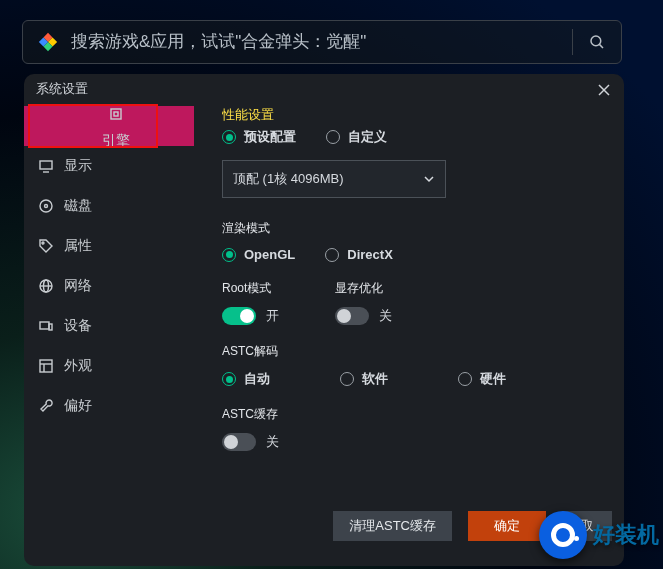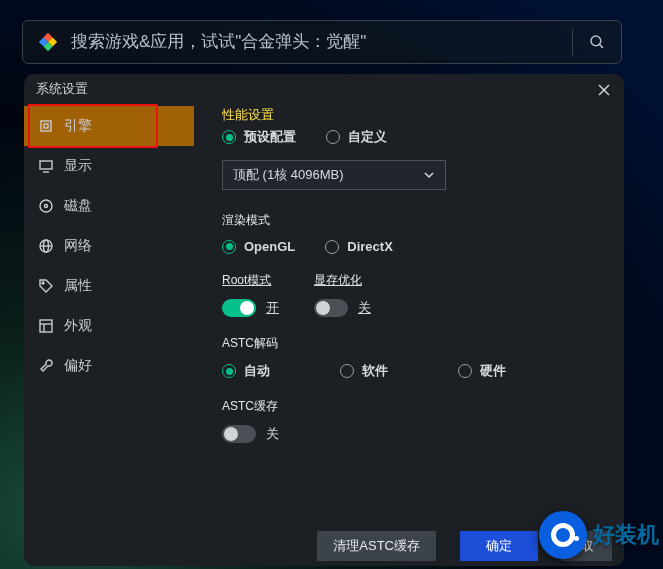--- a/index.html
+++ b/index.html
@@ -27,60 +27,60 @@
     background: #1c1f24; border-radius: 10px;
   }
   .panel-title { position:absolute; left:12px; top:6px; color:#cfd3d8; font-size:13px; }
   .panel-close { position:absolute; right:10px; top:6px; color:#cfd3d8; font-size:14px; cursor:pointer; width:20px; height:20px; display:flex; align-items:center; justify-content:center; }
 
   .sidebar { position:absolute; left:0; top:32px; width:170px; }
   .sidebar-item {
     height: 40px; display:flex; align-items:center; gap:10px; padding-left:14px;
     color:#c8ccd0; font-size:14px; cursor:pointer;
   }
-  .sidebar-item.active { background:#a16207; }
+  .sidebar-item.active { background:#be185d;flex-direction:column; }
   .sidebar-item .icon { width:16px; height:16px; color:#c8ccd0; flex-shrink:0; }
   .highlight-box {
     position:absolute; left:4px; top:30px; width:130px; height:44px;
     border:2px solid #e11; pointer-events:none;
   }
 
   .content { position:absolute; left:198px; top:32px; right:10px; bottom:50px; color:#d6dadf; font-size:13px; overflow:hidden; }
   .section-title { font-size:13px; color:#fde047; margin-top:0px; margin-bottom:4px; }
   .row { display:flex; align-items:center; gap:30px; margin-bottom:14px;font-weight:bold; }
   .row.wide { gap:70px; }
 
   .radio { display:flex; align-items:center; gap:8px; cursor:pointer; font-size:13px; color:#d6dadf; }
   .radio .dot { width:14px; height:14px; border:1.5px solid #9aa0a6; border-radius:50%; display:flex; align-items:center; justify-content:center; }
   .radio.checked .dot { border-color:#00c08b; }
   .radio.checked .dot::after { content:""; width:7px; height:7px; background:#00c08b; border-radius:50%; }
 
   .select {
-    width: 224px; height:30px; border:1px solid #4b5158; background:#22262c;
+    width: 224px; height:38px; border:1px solid #4b5158; background:#22262c;
     display:flex; align-items:center; justify-content:space-between; padding:0 10px;
     font-size:13px; color:#d6dadf; cursor:pointer; margin-bottom:22px;
   }
   .select .chev { color:#d6dadf; }
 
   .subhead { font-size:12px; color:#e2e5e9; margin-bottom:10px; }
   .block { margin-bottom:18px; }
-  .twocol { display:flex; gap:35px;text-decoration:underline; }
+  .twocol { display:flex; gap:56px; }
   .twocol .col { display:flex; flex-direction:column; }
 
   .toggle { display:flex; align-items:center; gap:10px; cursor:pointer; }
   .toggle .track { width:34px; height:18px; border-radius:10px; background:#4a4f56; position:relative; }
   .toggle .knob { width:14px; height:14px; border-radius:50%; background:#d0d3d7; position:absolute; top:2px; left:2px; transition:left .1s; }
   .toggle.on .track { background:#06c08b; }
   .toggle.on .knob { left:18px; background:#fff; }
   .toggle .lbl { font-size:13px; color:#d6dadf; }
 
-  .footer { position:absolute; left:0; right:0; bottom:0; height:40px; display:flex; align-items:center; justify-content:flex-end; gap:24px; padding-right:12px; }
+  .footer { position:absolute; left:0; right:0; bottom:20px; height:40px; display:flex; align-items:center; justify-content:flex-end; gap:16px; padding-right:12px; }
   .btn { height:30px; padding:0 16px; font-size:13px; display:flex; align-items:center; justify-content:center; cursor:pointer; border:none; color:#e6e9ec; }
   .btn.gray { background:#3d434b; }
-  .btn.green { background:#1d4ed8; color:#fff; width:78px; }
+  .btn.green { background:#c2410c; color:#fff; width:78px; }
   .btn.gray2 { background:#3d434b; width:50px; }
 
   .brand-badge {
     position:absolute; right:4px; bottom:10px; display:flex; align-items:center; gap:6px;
     color:#0369a1; font-size:22px; font-weight:600; text-shadow:0 2px 4px rgba(0,0,0,.6);
   }
   .brand-badge .circ {
     width:48px; height:48px; border-radius:50%; background:#0a5fe0;
     display:flex; align-items:center; justify-content:center; box-shadow:0 3px 10px rgba(0,0,0,.6);
   }
@@ -138,32 +138,39 @@
     </div>
     <div class="sidebar-item">
       <svg class="icon" viewBox="0 0 16 16" fill="none" stroke="currentColor" stroke-width="1.4">
           <circle cx="8" cy="8" r="6"></circle>
           <circle cx="8" cy="8" r="1.5"></circle>
         </svg>
       <span>磁盘</span>
     </div>
     <div class="sidebar-item">
       <svg class="icon" viewBox="0 0 16 16" fill="none" stroke="currentColor" stroke-width="1.4">
+          <path d="M2 2h6l6 6-6 6-6-6z"></path>
+          <circle cx="5" cy="5" r="1"></circle>
+        </svg>
+      <span>属性</span>
+    </div>
+    <div class="sidebar-item">
+      <svg class="icon" viewBox="0 0 16 16" fill="none" stroke="currentColor" stroke-width="1.4">
           <circle cx="8" cy="8" r="6"></circle>
           <ellipse cx="8" cy="8" rx="2.5" ry="6"></ellipse>
           <line x1="2" y1="8" x2="14" y2="8"></line>
         </svg>
       <span>网络</span>
     </div>
     <div class="sidebar-item">
       <svg class="icon" viewBox="0 0 16 16" fill="none" stroke="currentColor" stroke-width="1.4">
-          <path d="M2 2h6l6 6-6 6-6-6z"></path>
-          <circle cx="5" cy="5" r="1"></circle>
-        </svg>
-      <span>属性</span>
+          <rect x="2" y="4" width="9" height="7"></rect>
+          <rect x="11" y="6" width="3" height="6"></rect>
+        </svg>
+      <span>设备</span>
     </div>
     <div class="sidebar-item">
       <svg class="icon" viewBox="0 0 16 16" fill="none" stroke="currentColor" stroke-width="1.4">
           <rect x="2" y="2" width="12" height="12"></rect>
           <line x1="2" y1="6" x2="14" y2="6"></line>
           <line x1="6" y1="6" x2="6" y2="14"></line>
         </svg>
       <span>外观</span>
     </div>
     <div class="sidebar-item">

